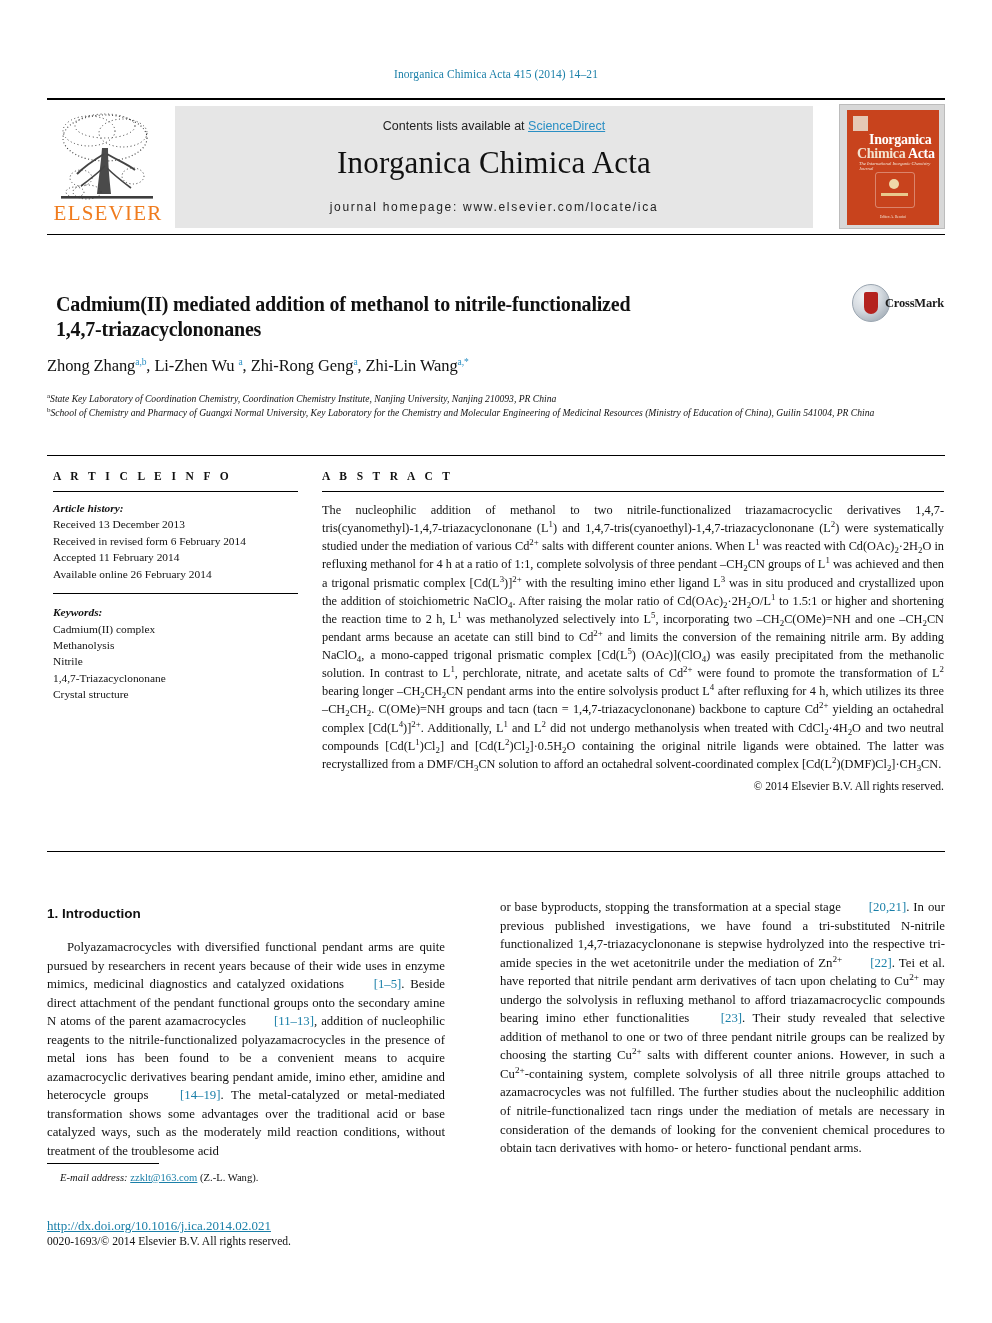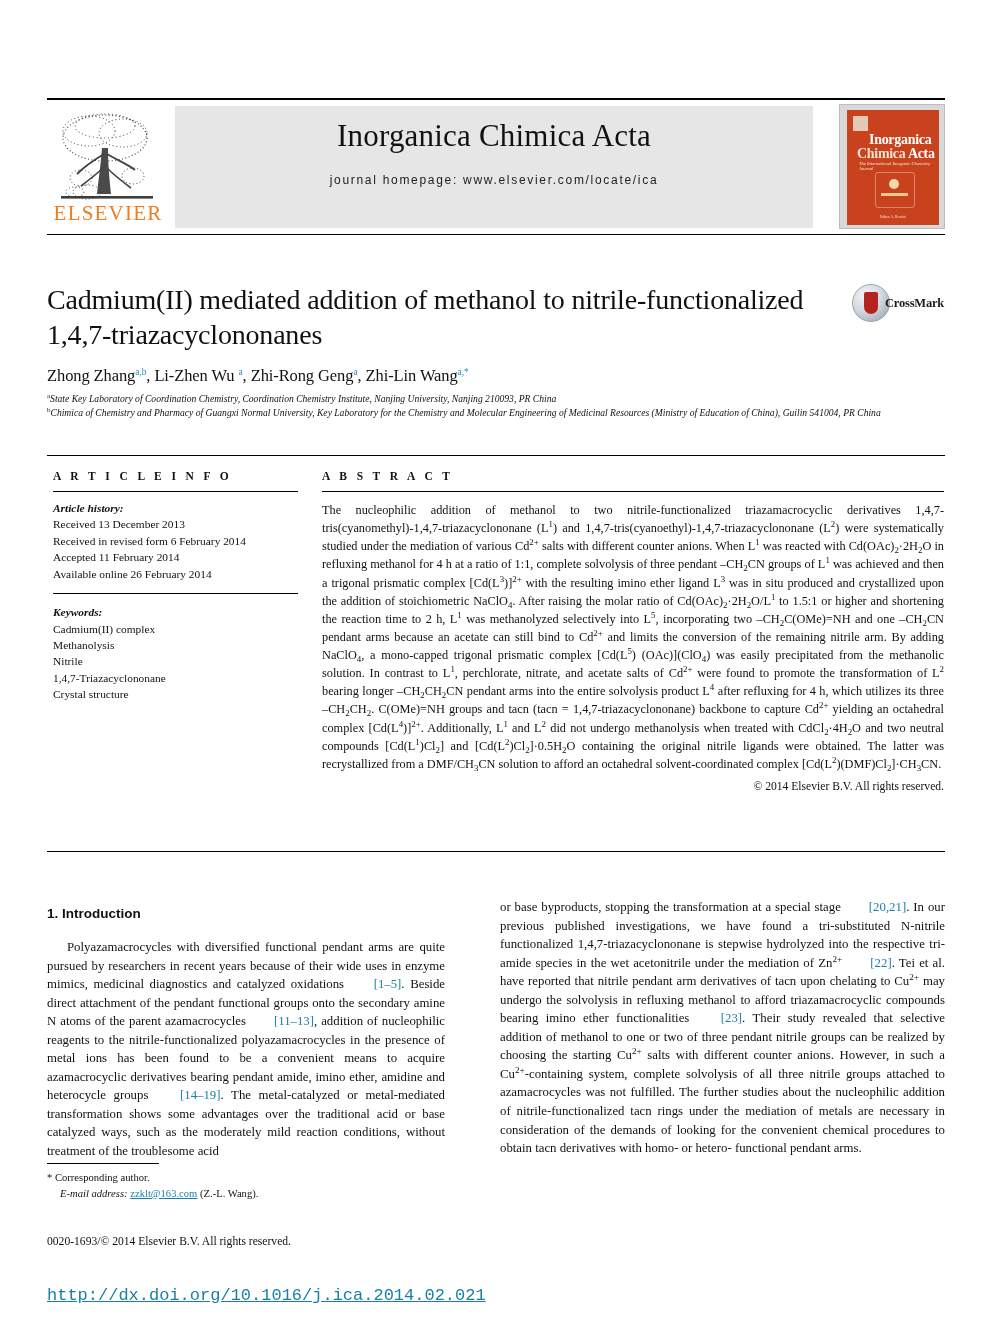--- a/index.html
+++ b/index.html
@@ -187,25 +187,25 @@
   }
 
   
   .title-block {
     position: absolute;
     left: 47px; top: 283px;
     width: 790px;
   }
   .paper-title {
     font-family: "Liberation Serif", serif;
-    font-size: 28px;
+    font-size: 20px;
     line-height: 1.24;
     color: #111;
-    margin: 0;
-    font-weight: normal;
+    margin: 9px;
+    font-weight: bold;
     letter-spacing: -0.2px;
   }
   .authors {
     margin-top: 14px;
     font-family: "Liberation Serif", serif;
     font-size: 16.5px;
     color: #111;
     letter-spacing: -0.1px;
   }
   .authors sup {
@@ -381,38 +381,39 @@
     font-size: 10.6px;
     line-height: 1.5;
     color: #111;
   }
   .footnote .em { font-style: italic; }
   .mail { color: #1a7fa8; }
 
   
   .doi {
     position: absolute;
-    left: 47px; top: 1286px;
-    font-family: Liberation Mono, monospace;
-    font-size: 17px;
+    left: 47px; top: 1218px;
+    font-family: Liberation Serif, serif;
+    font-size: 13px;
     color: #1a7fa8;
   }
   .issn {
     position: absolute;
     left: 47px; top: 1235px;
     font-family: "Liberation Serif", serif;
     font-size: 11.6px;
     color: #111;
   }
 </style>
 </head>
 <body>
 
 <div class="page">
 
+  <div class="running-head">Inorganica Chimica Acta 415 (2014) 14–21</div>
 
   <div class="masthead-rule-top"></div>
 
   <div class="masthead">
 
     <div class="elsevier-logo">
       <svg width="122" height="126" viewBox="0 0 122 126">
         <g fill="#333">
           <ellipse cx="58" cy="34" rx="42" ry="23" fill="none" stroke="#3a3a3a" stroke-width="1.1" stroke-dasharray="1 2.4"></ellipse>
           <ellipse cx="42" cy="27" rx="26" ry="15" fill="none" stroke="#3a3a3a" stroke-width="1" stroke-dasharray="1 2.6"></ellipse>
@@ -427,20 +428,23 @@
           <ellipse cx="86" cy="72" rx="11" ry="8" fill="none" stroke="#3a3a3a" stroke-width="1" stroke-dasharray="1 2.5"></ellipse>
           <ellipse cx="40" cy="88" rx="14" ry="7" fill="none" stroke="#3a3a3a" stroke-width="1" stroke-dasharray="1 2.5"></ellipse>
           <rect x="14" y="92" width="92" height="2.6" fill="#3d3d3d"></rect>
           <ellipse cx="28" cy="88" rx="9" ry="5" fill="none" stroke="#3a3a3a" stroke-width="1" stroke-dasharray="1 2.4"></ellipse>
         </g>
       </svg>
       <div class="elsevier-wordmark">ELSEVIER</div>
     </div>
 
     <div class="banner">
+      <div class="contents-line">
+        <span>Contents lists available at </span><a class="sd-link" href="#">ScienceDirect</a>
+      </div>
       <div class="journal-title">Inorganica Chimica Acta</div>
       <div class="homepage">journal homepage: www.elsevier.com/locate/ica</div>
     </div>
 
     <div class="cover">
       <div class="cover-inner">
         <div class="cover-els"></div>
         <div class="cover-t1">Inorganica</div>
         <div class="cover-t2"><span>Chimica</span> <span style="color:#fff">Acta</span></div>
         <div class="cover-t3">The International Inorganic Chemistry Journal</div>
@@ -462,21 +466,21 @@
       <span>Cadmium(II) mediated addition of methanol to nitrile-functionalized</span><br>
       <span>1,4,7-triazacyclononanes</span>
     </h1>
     <div class="authors">
       <span>Zhong Zhang</span><sup>a,b</sup>, <span>Li-Zhen Wu</span> <sup>a</sup>, <span>Zhi-Rong Geng</span><sup>a</sup>, <span>Zhi-Lin Wang</span><sup>a,*</sup>
     </div>
   </div>
 
   <div class="affils">
     <div><sup>a</sup><span>State Key Laboratory of Coordination Chemistry, Coordination Chemistry Institute, Nanjing University, Nanjing 210093, PR China</span></div>
-    <div><sup>b</sup><span>Chimica of Chemistry and Pharmacy of Guangxi Normal University, Key Laboratory for the Chemistry and Molecular Engineering of Medicinal Resources (Ministry of Education of China), Guilin 541004, PR China</span></div>
+    <div><sup>b</sup><span>School of Chemistry and Pharmacy of Guangxi Normal University, Key Laboratory for the Chemistry and Molecular Engineering of Medicinal Resources (Ministry of Education of China), Guilin 541004, PR China</span></div>
   </div>
 
   <div class="band-rule-top"></div>
 
   <div class="info-col">
     <div class="section-caps">A R T I C L E   I N F O</div>
     <div class="thin-rule"></div>
     <div class="info-body">
       <div class="lead">Article history:</div>
       <div>Received 13 December 2013</div>
@@ -557,24 +561,20 @@
     of all three nitrile groups attached to azamacrocycles was not
     fulfilled. The further studies about the nucleophilic addition of nitrile-functionalized
     tacn rings under the mediation of metals are
     necessary in consideration of the demands of looking for the
     convenient chemical procedures to obtain tacn derivatives with
     homo- or hetero- functional pendant arms.</p>
   </div>
 
   <div class="footnote-rule"></div>
   <div class="footnote">
-    <div>
-      <span>*</span>
-      <span>Corresponding author.</span>
-    </div>
     <div style="padding-left:13px">
       <span class="em">E-mail address:</span>
       <a class="mail" href="#">zzklt@163.com</a>
       <span>(Z.-L. Wang).</span>
     </div>
   </div>
 
   <a class="doi" href="#">http://dx.doi.org/10.1016/j.ica.2014.02.021</a>
   <div class="issn">0020-1693/© 2014 Elsevier B.V. All rights reserved.</div>
 

